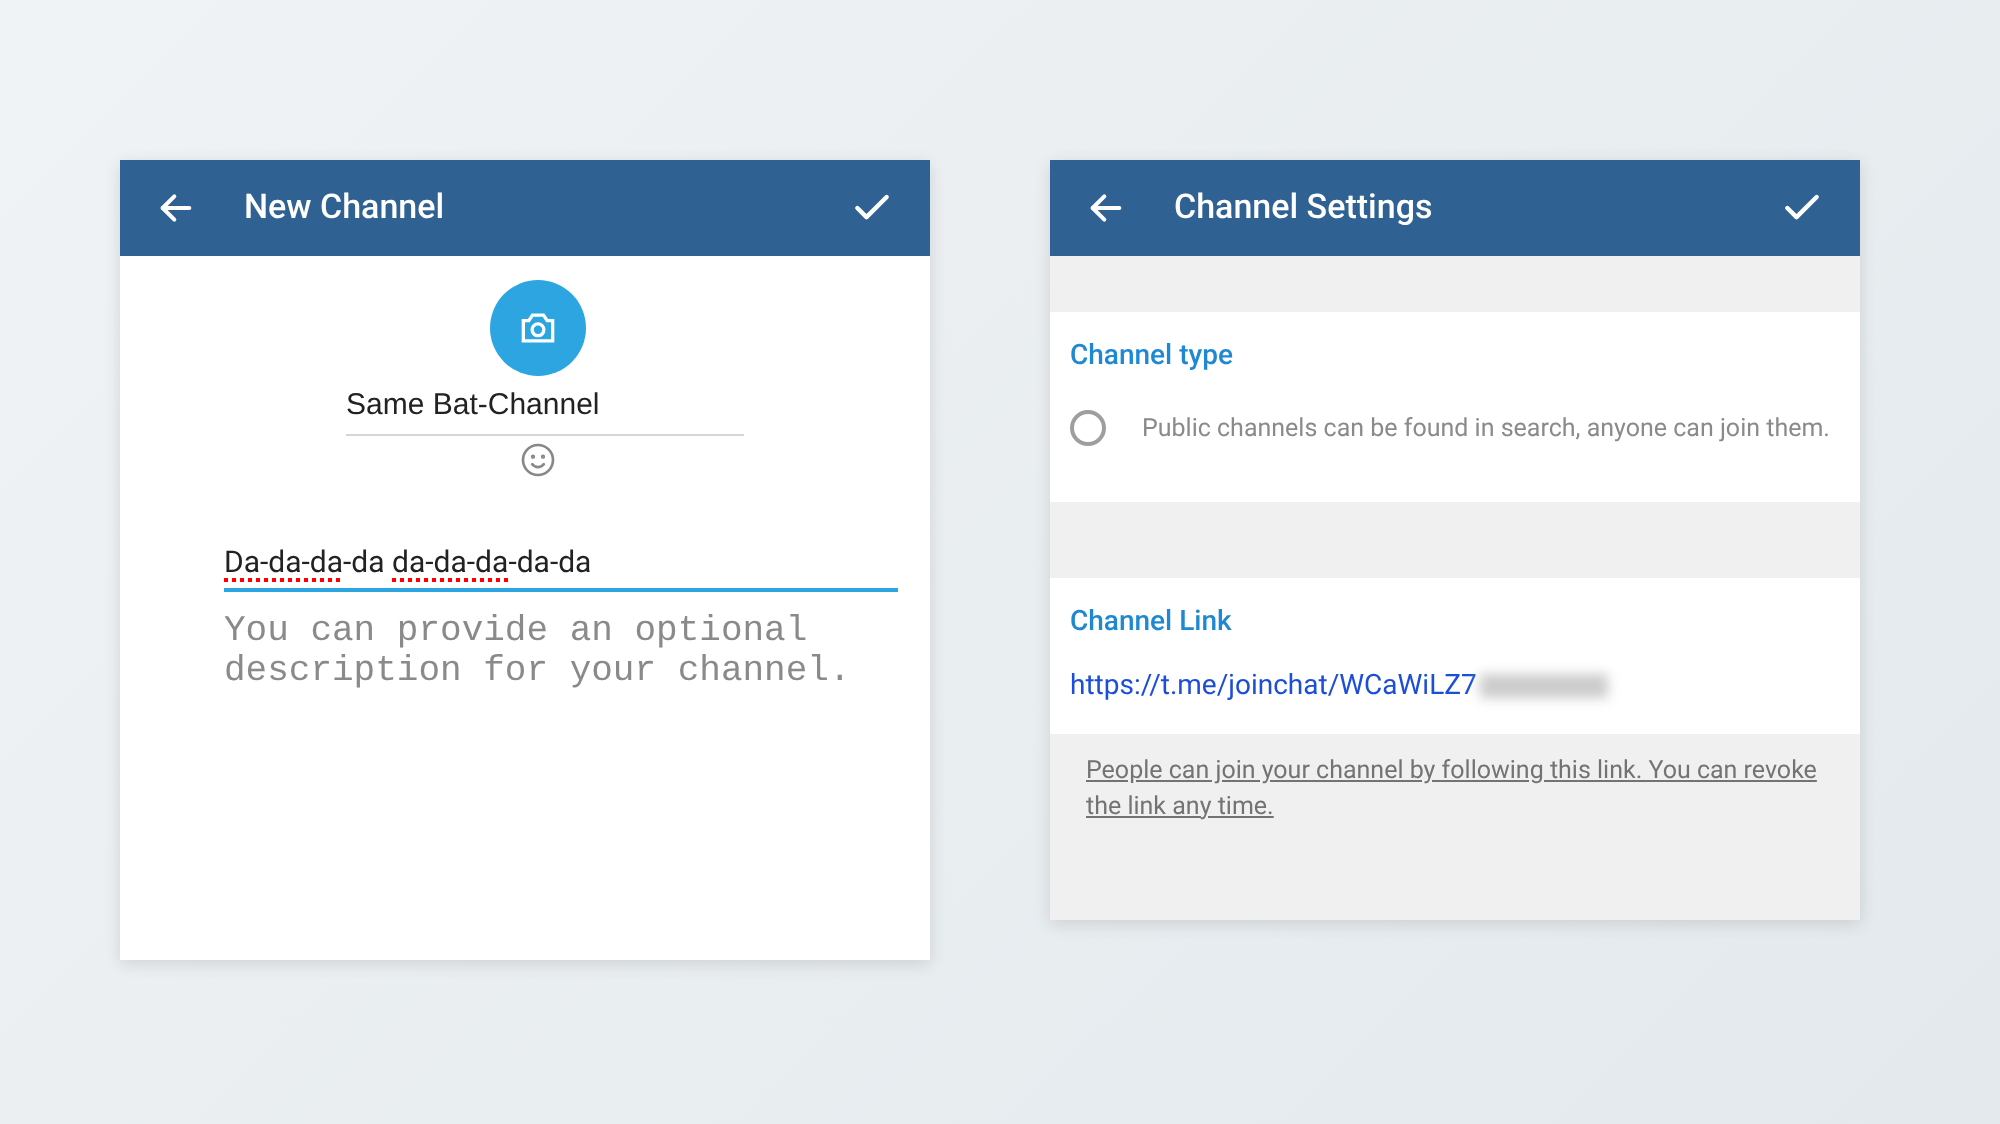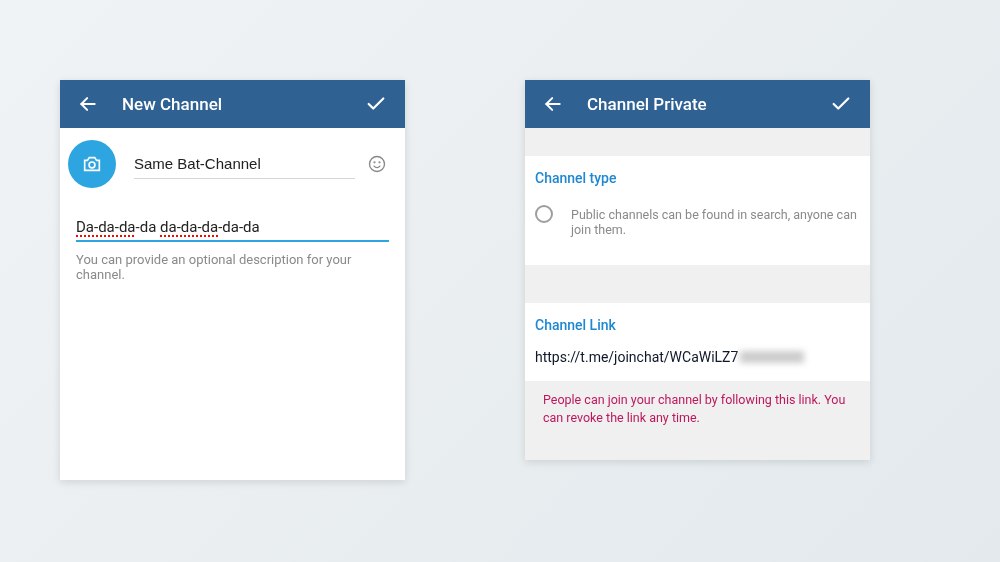--- a/index.html
+++ b/index.html
@@ -6,21 +6,21 @@
   body {
     width: 1000px;
     height: 562px;
     background: linear-gradient(135deg, #f0f3f5 0%, #e3e9ed 100%);
     font-family: -apple-system, Roboto, "Segoe UI", Arial, sans-serif;
     position: relative;
     overflow: hidden;
   }
   .panel {
     position: absolute;
-    width: 345px;
+    width: 405px;
     background: #fff;
     box-shadow: 0 2px 8px rgba(0,0,0,0.12);
   }
   .panel-left { left: 60px; top: 80px; height: 400px; }
   .panel-right { left: 525px; top: 80px; height: 380px; background: #f0f0f0; }
   .header {
     height: 48px;
     background: #2f6193;
     color: #fff;
     display: flex;
@@ -28,22 +28,23 @@
     padding: 0 14px;
   }
   .header .back { cursor: pointer; padding: 4px; display: flex; }
   .header .title { font-size: 17px; font-weight: 500; margin-left: 20px; flex: 1; }
   .header .check { cursor: pointer; padding: 4px; display: flex; }
   svg { display: block; }
 
   .name-row {
     display: flex;
     align-items: center;
-    padding: 12px 16px 10px 8px;
+    padding: 12px 16px 10px 28px;
     background: #fff;
+    flex-direction: column;
   }
   .avatar {
     width: 48px; height: 48px;
     border-radius: 50%;
     background: #2ca5e0;
     display: flex;
     align-items: center;
     justify-content: center;
     cursor: pointer;
     flex-shrink: 0;
@@ -60,41 +61,42 @@
   }
   .emoji-btn {
     width: 24px; height: 24px;
     cursor: pointer;
     display: flex;
     align-items: center;
     justify-content: center;
     color: #888;
   }
 
-  .desc-block { padding: 18px 16px 0 16px; background: #fff; }
+  .desc-block { padding: 18px 16px 0 16px; background: #fff; margin-left: 36px; }
   .desc-field {
     width: 100%;
     border: none;
     border-bottom: 2px solid #2ca5e0;
     font-size: 15px;
     padding: 2px 0 4px 0;
     outline: none;
     color: #222;
   }
   .spellcheck {
     background-image: linear-gradient(to right, red 50%, transparent 50%);
     background-size: 4px 2px;
     background-repeat: repeat-x;
     background-position: 0 100%;
     padding-bottom: 1px;
   }
   .desc-hint {
-    font-size: 13px;
+    font-size: 18px;
     color: #8a8a8a;
     margin-top: 10px;
+    font-family: Liberation Mono, monospace;
   }
 
   .section { background: #fff; padding: 14px 10px; margin-top: 28px; }
   .section-title {
     color: #1e88d2;
     font-size: 14px;
     font-weight: 500;
     margin-bottom: 12px;
   }
   .radio-row {
@@ -121,37 +123,38 @@
     background: #1e88d2;
     border-radius: 50%;
   }
   .radio-label { font-size: 14.5px; color: #222; }
   .radio-desc { font-size: 12.5px; color: #8a8a8a; margin-top: 3px; }
 
   .gap { height: 10px; background: #f0f0f0; }
 
   .link-val {
     font-size: 14px;
-    color: #0f172a;
+    color: #1d4ed8;
     padding: 4px 0;
     display: flex;
     align-items: center;
   }
   .link-blur {
     display: inline-block;
     width: 64px; height: 12px;
     background: #ccc;
     filter: blur(3px);
     margin-left: 2px;
   }
   .section-hint {
     font-size: 12.5px;
-    color: #be185d;
+    color: #737373;
     padding: 10px 18px;
     line-height: 1.4;
+    text-decoration: underline;
   }
 </style>
 </head>
 <body>
 
 <div class="panel panel-left">
   <div class="header">
     <div class="back">
       <svg width="20" height="20" viewBox="0 0 24 24" fill="none" stroke="#fff" stroke-width="2.4" stroke-linecap="round" stroke-linejoin="round">
           <line x1="20" y1="12" x2="4" y2="12"></line>
@@ -193,21 +196,21 @@
 </div>
 
 <div class="panel panel-right">
   <div class="header">
     <div class="back">
       <svg width="20" height="20" viewBox="0 0 24 24" fill="none" stroke="#fff" stroke-width="2.4" stroke-linecap="round" stroke-linejoin="round">
           <line x1="20" y1="12" x2="4" y2="12"></line>
           <polyline points="11 5 4 12 11 19"></polyline>
         </svg>
     </div>
-    <div class="title">Channel Private</div>
+    <div class="title">Channel Settings</div>
     <div class="check">
       <svg width="22" height="22" viewBox="0 0 24 24" fill="none" stroke="#fff" stroke-width="2.4" stroke-linecap="round" stroke-linejoin="round">
           <polyline points="4 12 9 17 20 6"></polyline>
         </svg>
     </div>
   </div>
 
   <div class="section">
     <div class="section-title">Channel type</div>
 

